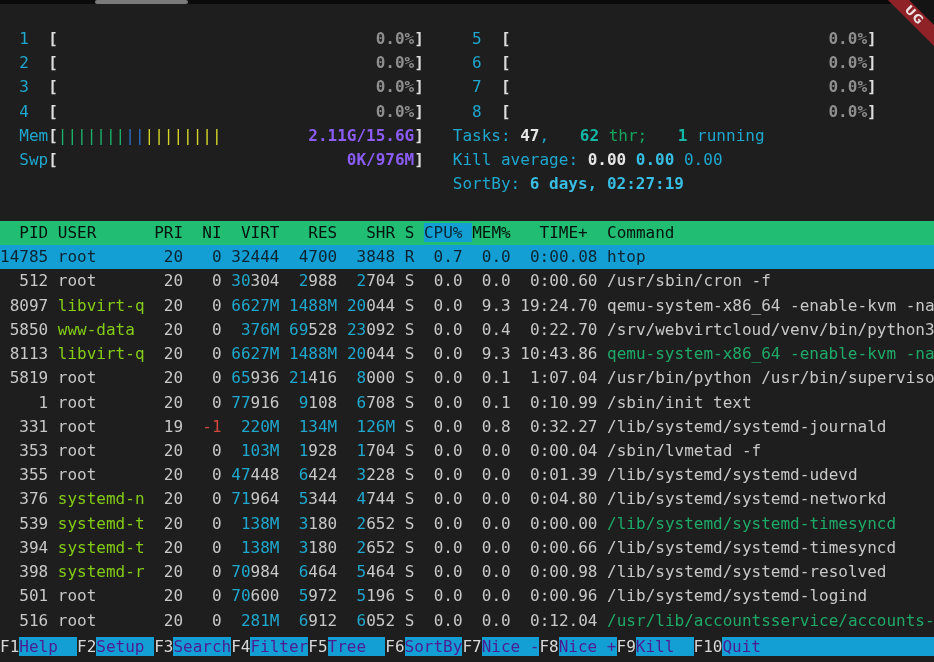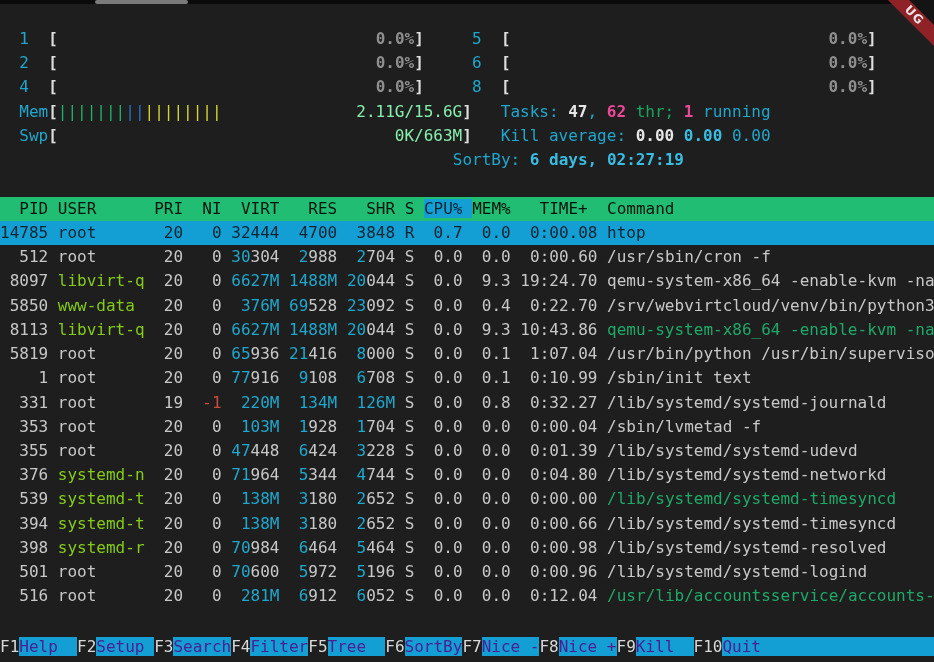--- a/index.html
+++ b/index.html
@@ -18,27 +18,27 @@
     text-align:center;font-family:"DejaVu Sans","Liberation Sans",sans-serif;letter-spacing:1px;}
   
   #screen{position:absolute;top:0;left:0;width:934px;padding-top:27px;
     font-size:16px;line-height:24.235px;color:#c8c8c8;}
   .ln{white-space:pre;height:24.235px;width:934px;}
   .lab{color:#1fa7cd;}            
   .cy{color:#1fa7cd;}             
   .bcy{color:#38bde3;font-weight:bold;}
   .w{color:#e6e6e6;font-weight:bold;}
   .g{color:#17a65f;}
-  .bg{color:#ec4899;font-weight:bold;}
+  .bg{color:#14b8a6;font-weight:bold;margin-left:21px;}
   .grn{color:#1fa968;}
   .dim{color:#84cc16;}
   .red{color:#cd4940;}
   .br{color:#dedede;font-weight:bold;}
   .mval{color:#8f8f8f;font-weight:bold;}
-  .memv{color:#86efac;font-weight:normal;margin-left:48px;}
+  .memv{color:#8b5cf6;font-weight:bold;}
   .tg{color:#1db26a;}.tb{color:#2a6fc4;}.ty{color:#d6d62a;}
   .hdr{background:#21bd73;color:#05140c;}
   .hdr span{color:#05140c;margin-top:23px;}
   .hdr .sort{background:#139fd4;color:#062733;}
   .sel{background:#139fd4;}
   .sel span{color:#0c2330 !important;font-weight:normal !important;}
   #fbar{position:absolute;left:0;bottom:0;width:934px;height:29px;background:#1e1e1e;
     font-size:16px;line-height:28px;white-space:pre;}
   .fk{color:#d8d8d8;}
   .fl{background:#139fd4;color:#4c1d95;text-align:center;}
@@ -50,23 +50,24 @@
   <div id="tabthumb"></div>
 </div>
 <div id="corner">
   <div class="tri"></div>
   <div class="band">UG</div>
 </div>
 
 <div id="screen">
     <div class="ln"><span>  </span><span class="lab">1</span><span>  </span><span class="br">[</span><span class="mval">                                 0.0%</span><span class="br">]</span><span>   </span><span>  </span><span class="lab">5</span><span>  </span><span class="br">[</span><span class="mval">                                 0.0%</span><span class="br">]</span></div>
     <div class="ln"><span>  </span><span class="lab">2</span><span>  </span><span class="br">[</span><span class="mval">                                 0.0%</span><span class="br">]</span><span>   </span><span>  </span><span class="lab">6</span><span>  </span><span class="br">[</span><span class="mval">                                 0.0%</span><span class="br">]</span></div>
+    <div class="ln"><span>  </span><span class="lab">3</span><span>  </span><span class="br">[</span><span class="mval">                                 0.0%</span><span class="br">]</span><span>   </span><span>  </span><span class="lab">7</span><span>  </span><span class="br">[</span><span class="mval">                                 0.0%</span><span class="br">]</span></div>
     <div class="ln"><span>  </span><span class="lab">4</span><span>  </span><span class="br">[</span><span class="mval">                                 0.0%</span><span class="br">]</span><span>   </span><span>  </span><span class="lab">8</span><span>  </span><span class="br">[</span><span class="mval">                                 0.0%</span><span class="br">]</span></div>
     <div class="ln"><span>  </span><span class="lab">Mem</span><span class="br">[</span><span class="tg">|||||||</span><span class="tb">||</span><span class="ty">||||||||</span><span>         </span><span class="memv">2.11G/15.6G</span><span class="br">]</span><span>   </span><span class="lab">Tasks: </span><span class="w">47</span><span class="lab">, </span><span class="bg">62</span><span class="g"> thr; </span><span class="bg">1</span><span class="lab"> running</span></div>
-    <div class="ln"><span>  </span><span class="lab">Swp</span><span class="br">[</span><span>                              </span><span class="memv">0K/663M</span><span class="br">]</span><span>   </span><span class="lab">Kill average: </span><span class="w">0.00</span><span> </span><span class="bcy">0.00</span><span> </span><span class="cy">0.00</span></div>
+    <div class="ln"><span>  </span><span class="lab">Swp</span><span class="br">[</span><span>                              </span><span class="memv">0K/976M</span><span class="br">]</span><span>   </span><span class="lab">Kill average: </span><span class="w">0.00</span><span> </span><span class="bcy">0.00</span><span> </span><span class="cy">0.00</span></div>
     <div class="ln"><span>                                               </span><span class="lab">SortBy: </span><span class="bcy">6 days, 02:27:19</span></div>
     <div class="ln"></div>
     <div class="ln hdr"><span></span><span>  PID</span><span> </span><span>USER     </span><span> </span><span>PRI</span><span> </span><span> NI</span><span> </span><span> VIRT</span><span> </span><span>  RES</span><span> </span><span>  SHR</span><span> </span><span>S</span><span> </span><span class="sort">CPU% </span><span></span><span>MEM%</span><span> </span><span>  TIME+ </span><span> </span><span>Command                           </span><span></span></div>
     <div class="ln sel"><span></span><span>14785</span><span> </span><span>root     </span><span> </span><span> </span><span>20</span><span> </span><span>  </span><span>0</span><span> </span><span class="cy"></span><span>32444</span><span> </span><span> </span><span class="cy"></span><span>4700</span><span> </span><span> </span><span class="cy"></span><span>3848</span><span> </span><span>R</span><span> </span><span> </span><span>0.7</span><span> </span><span> </span><span>0.0</span><span> </span><span> </span><span>0:00.08</span><span> </span><span>htop</span><span>                              </span></div>
     <div class="ln"><span></span><span>  </span><span>512</span><span> </span><span>root     </span><span> </span><span> </span><span>20</span><span> </span><span>  </span><span>0</span><span> </span><span class="cy">30</span><span>304</span><span> </span><span> </span><span class="cy">2</span><span>988</span><span> </span><span> </span><span class="cy">2</span><span>704</span><span> </span><span>S</span><span> </span><span> </span><span>0.0</span><span> </span><span> </span><span>0.0</span><span> </span><span> </span><span>0:00.60</span><span> </span><span>/usr/sbin/cron -f</span><span>                 </span></div>
     <div class="ln"><span></span><span> </span><span>8097</span><span> </span><span class="dim">libvirt-q</span><span> </span><span> </span><span>20</span><span> </span><span>  </span><span>0</span><span> </span><span class="cy">6627M</span><span></span><span> </span><span class="cy">1488M</span><span></span><span> </span><span class="cy">20</span><span>044</span><span> </span><span>S</span><span> </span><span> </span><span>0.0</span><span> </span><span> </span><span>9.3</span><span> </span><span>19:24.70</span><span> </span><span>qemu-system-x86_64 -enable-kvm -na</span><span></span></div>
     <div class="ln"><span></span><span> </span><span>5850</span><span> </span><span class="dim">www-data </span><span> </span><span> </span><span>20</span><span> </span><span>  </span><span>0</span><span> </span><span> </span><span class="cy">376M</span><span></span><span> </span><span class="cy">69</span><span>528</span><span> </span><span class="cy">23</span><span>092</span><span> </span><span>S</span><span> </span><span> </span><span>0.0</span><span> </span><span> </span><span>0.4</span><span> </span><span> </span><span>0:22.70</span><span> </span><span>/srv/webvirtcloud/venv/bin/python3</span><span></span></div>
     <div class="ln"><span></span><span> </span><span>8113</span><span> </span><span class="dim">libvirt-q</span><span> </span><span> </span><span>20</span><span> </span><span>  </span><span>0</span><span> </span><span class="cy">6627M</span><span></span><span> </span><span class="cy">1488M</span><span></span><span> </span><span class="cy">20</span><span>044</span><span> </span><span>S</span><span> </span><span> </span><span>0.0</span><span> </span><span> </span><span>9.3</span><span> </span><span>10:43.86</span><span> </span><span class="grn">qemu-system-x86_64 -enable-kvm -na</span><span></span></div>
     <div class="ln"><span></span><span> </span><span>5819</span><span> </span><span>root     </span><span> </span><span> </span><span>20</span><span> </span><span>  </span><span>0</span><span> </span><span class="cy">65</span><span>936</span><span> </span><span class="cy">21</span><span>416</span><span> </span><span> </span><span class="cy">8</span><span>000</span><span> </span><span>S</span><span> </span><span> </span><span>0.0</span><span> </span><span> </span><span>0.1</span><span> </span><span> </span><span>1:07.04</span><span> </span><span>/usr/bin/python /usr/bin/superviso</span><span></span></div>
     <div class="ln"><span></span><span>    </span><span>1</span><span> </span><span>root     </span><span> </span><span> </span><span>20</span><span> </span><span>  </span><span>0</span><span> </span><span class="cy">77</span><span>916</span><span> </span><span> </span><span class="cy">9</span><span>108</span><span> </span><span> </span><span class="cy">6</span><span>708</span><span> </span><span>S</span><span> </span><span> </span><span>0.0</span><span> </span><span> </span><span>0.1</span><span> </span><span> </span><span>0:10.99</span><span> </span><span>/sbin/init text</span><span>                   </span></div>

